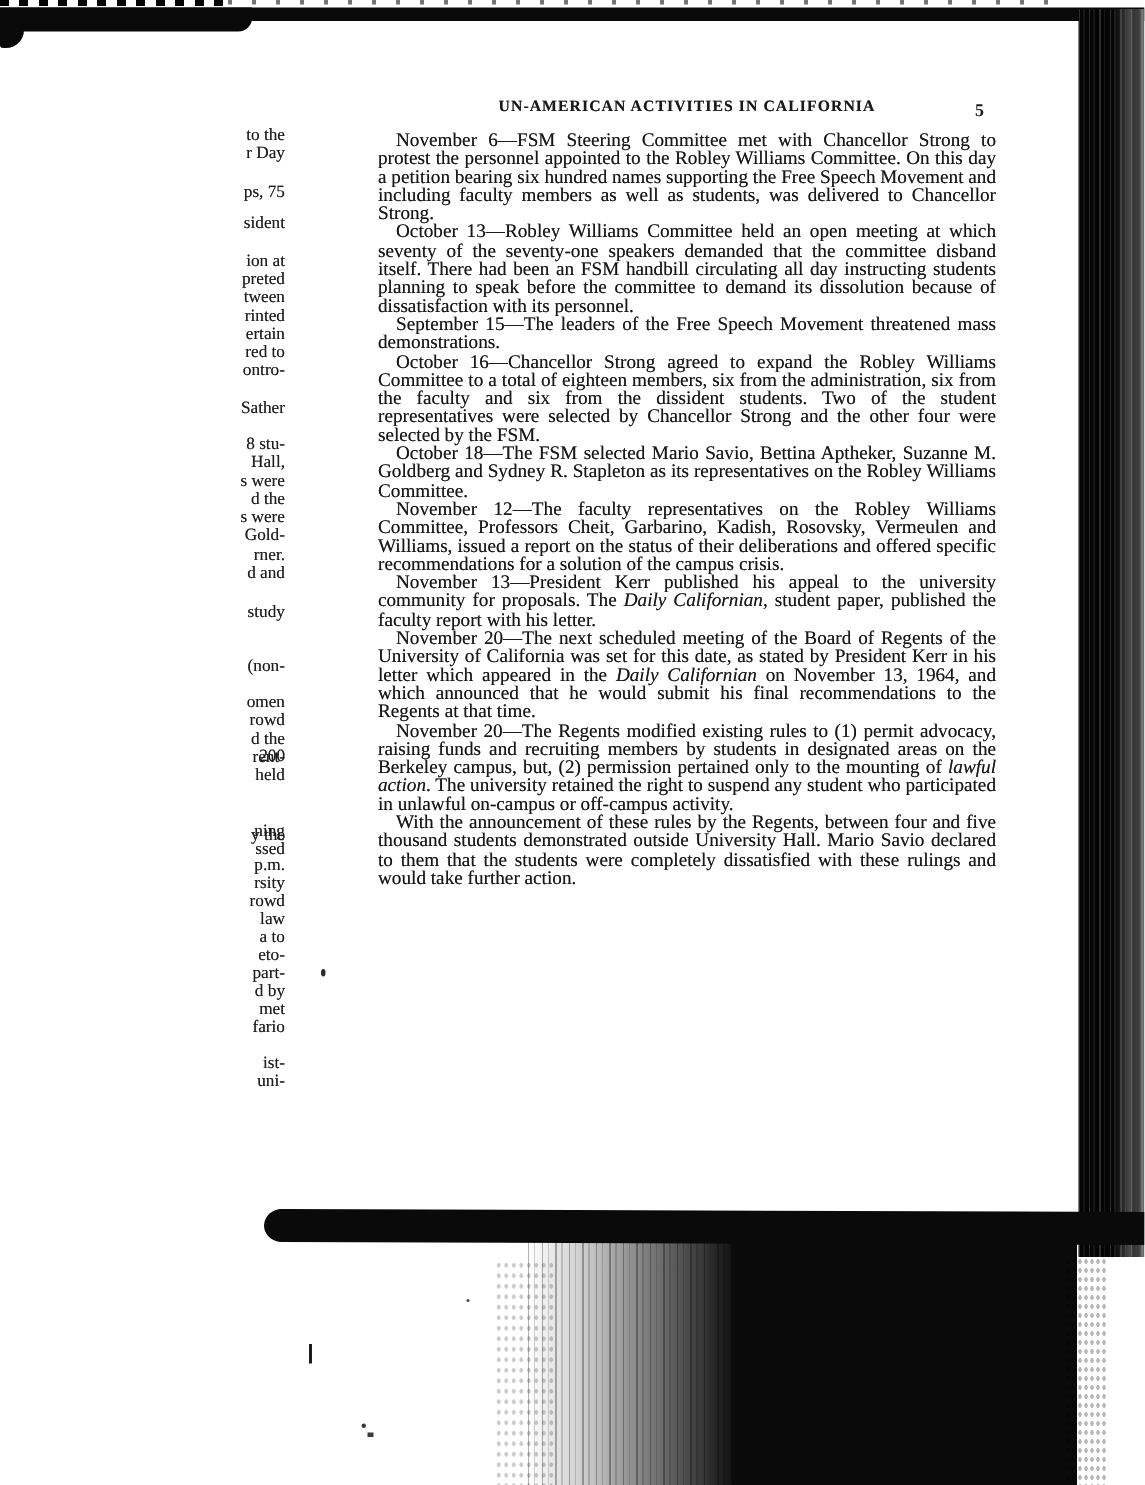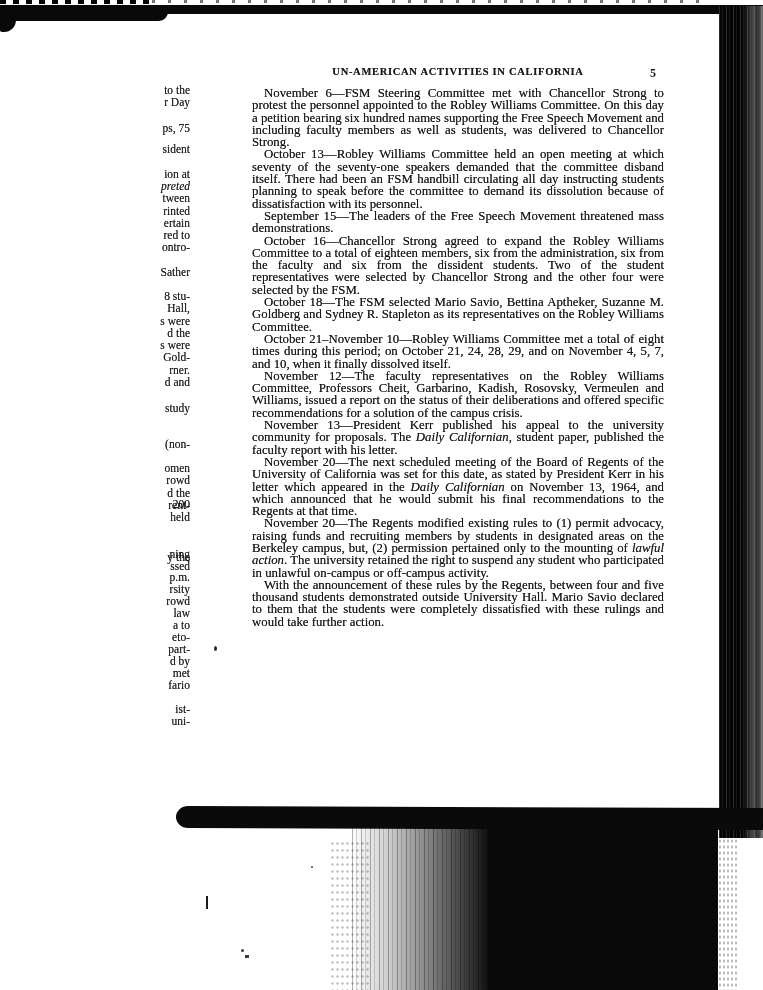--- a/index.html
+++ b/index.html
@@ -84,21 +84,21 @@
     <span class="running-title">UN-AMERICAN ACTIVITIES IN CALIFORNIA</span>
     <span class="page-number">5</span>
   </div>
 
   <div class="margin-col" id="margin-col">
       <span style="top: 84px;">to the</span>
       <span style="top: 96px;">r Day</span>
       <span style="top: 122px;">ps, 75</span>
       <span style="top: 143px;">sident</span>
       <span style="top: 168px;">ion at</span>
-      <span style="top: 180px; font-style: italic;">preted</span>
+      <span style="top: 180px;">preted</span>
       <span style="top: 192px;">tween</span>
       <span style="top: 205px;">rinted</span>
       <span style="top: 217px;">ertain</span>
       <span style="top: 229px;">red to</span>
       <span style="top: 241px;">ontro-</span>
       <span style="top: 266px; text-align: center;">Sather</span>
       <span style="top: 290px;">8 stu-</span>
       <span style="top: 302px;">Hall,</span>
       <span style="top: 315px;">s were</span>
       <span style="top: 327px;">d the</span>
@@ -130,21 +130,20 @@
       <span style="top: 703px;">ist-</span>
       <span style="top: 715px;">uni-</span>
     </div>
 
   <div class="body-col" id="body-col">
       <p><span>November 6—FSM Steering Committee met with Chancellor Strong to protest the personnel appointed to the Robley Williams Committee. On this day a petition bearing six hundred names supporting the Free Speech Movement and including faculty members as well as students, was delivered to Chancellor Strong.</span></p>
       <p><span>October 13—Robley Williams Committee held an open meeting at which seventy of the seventy-one speakers demanded that the committee disband itself. There had been an FSM handbill circulating all day instructing students planning to speak before the committee to demand its dissolution because of dissatisfaction with its personnel.</span></p>
       <p><span>September 15—The leaders of the Free Speech Movement threatened mass demonstrations.</span></p>
       <p><span>October 16—Chancellor Strong agreed to expand the Robley Williams Committee to a total of eighteen members, six from the administration, six from the faculty and six from the dissident students. Two of the student representatives were selected by Chancellor Strong and the other four were selected by the FSM.</span></p>
       <p><span>October 18—The FSM selected Mario Savio, Bettina Aptheker, Suzanne M. Goldberg and Sydney R. Stapleton as its representatives on the Robley Williams Committee.</span></p>
-      <p><span>October 21–November 10—Robley Williams Committee met a total of eight times during this period; on October 21, 24, 28, 29, and on November 4, 5, 7, and 10, when it finally dissolved itself.</span></p>
       <p><span>November 12—The faculty representatives on the Robley Williams Committee, Professors Cheit, Garbarino, Kadish, Rosovsky, Vermeulen and Williams, issued a report on the status of their deliberations and offered specific recommendations for a solution of the campus crisis.</span></p>
       <p><span>November 13—President Kerr published his appeal to the university community for proposals. The </span><span class="it">Daily Californian</span><span>, student paper, published the faculty report with his letter.</span></p>
       <p><span>November 20—The next scheduled meeting of the Board of Regents of the University of California was set for this date, as stated by President Kerr in his letter which appeared in the </span><span class="it">Daily Californian</span><span> on November 13, 1964, and which announced that he would submit his final recommendations to the Regents at that time.</span></p>
       <p><span>November 20—The Regents modified existing rules to (1) permit advocacy, raising funds and recruiting members by students in designated areas on the Berkeley campus, but, (2) permission pertained only to the mounting of </span><span class="it">lawful action</span><span>. The university retained the right to suspend any student who participated in unlawful on-campus or off-campus activity.</span></p>
       <p><span>With the announcement of these rules by the Regents, between four and five thousand students demonstrated outside University Hall. Mario Savio declared to them that the students were completely dissatisfied with these rulings and would take further action.</span></p>
     </div>
 
 </div>
 
 </body></html>

